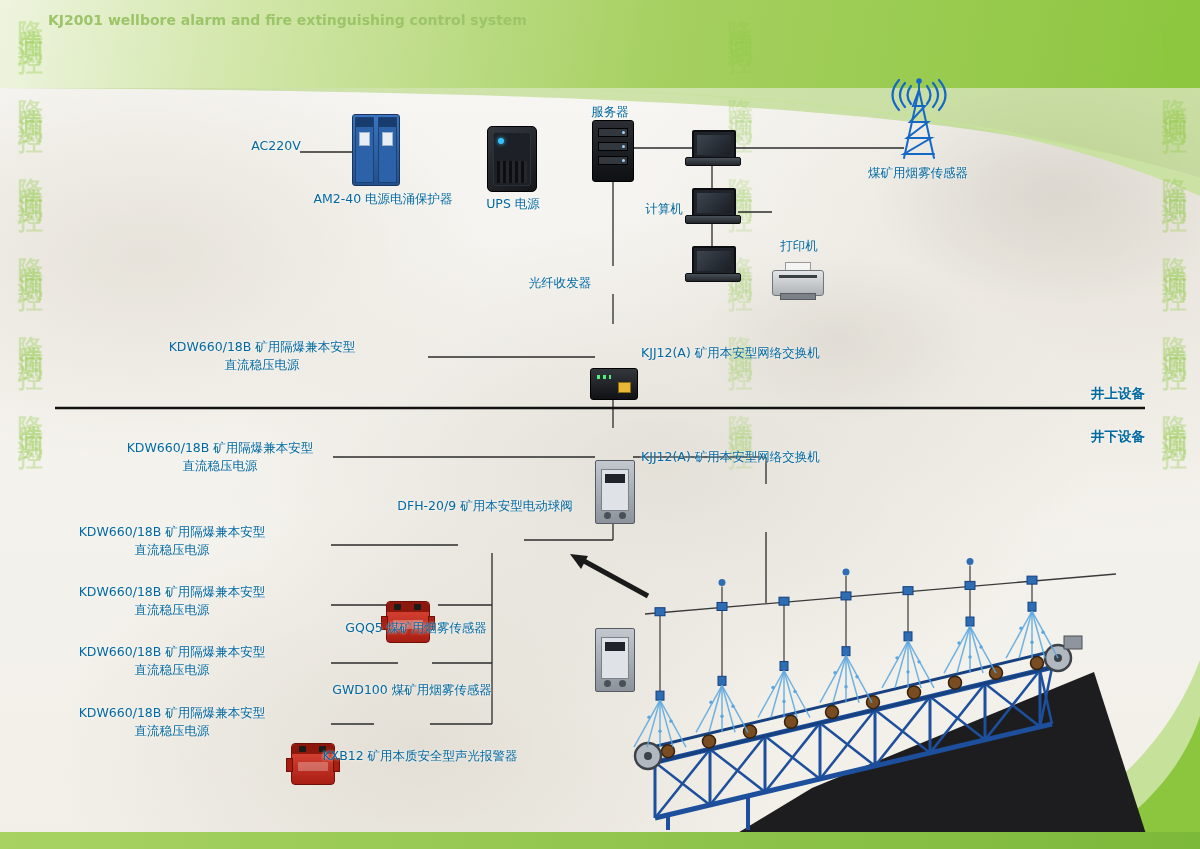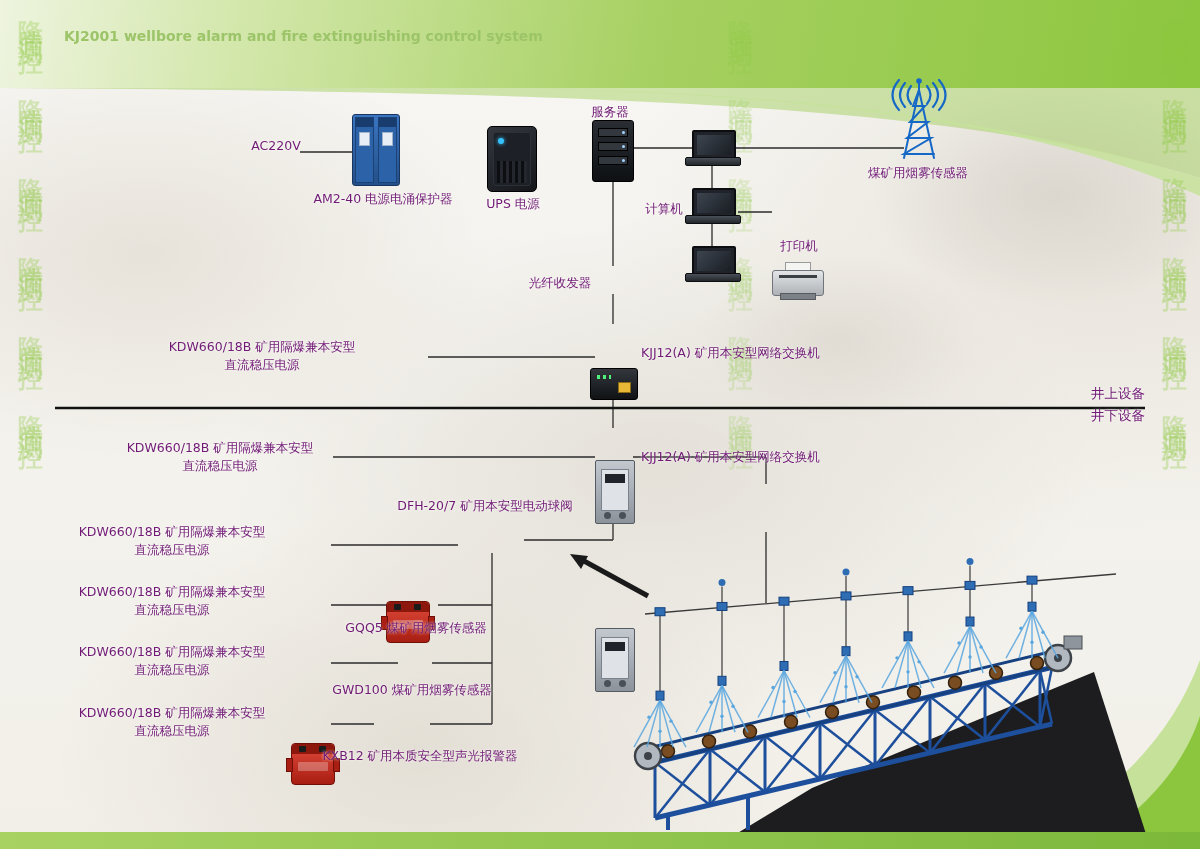--- a/index.html
+++ b/index.html
@@ -16,43 +16,43 @@
     radial-gradient(200px 120px at 70% 40%, rgba(150,140,120,.35), transparent 70%),
     linear-gradient(180deg,#f1efe9,#e7e2d6);}
   .bg::after{content:"";position:absolute;inset:0;background:rgba(255,255,255,.45)}
 
   
   .deco{position:absolute;inset:0;z-index:1;pointer-events:none}
   header{position:absolute;left:0;top:0;width:100%;height:88px;z-index:2;box-sizing:border-box;
     padding:12px 0 0 48px;
     background:linear-gradient(100deg,#eef4df 0%,#d3e7ab 20%,#a6d061 55%,#8cc63e 100%);}
   header h1{margin:2px 0 3px;font-size:27px;letter-spacing:1px;color:#2f9e38;font-weight:bold}
-  header p{margin:16px;font-size:14px;font-weight:bold;color:#9cc468}
+  header p{margin:0;font-size:14px;font-weight:bold;color:#9cc468}
   .bottom-band{position:absolute;left:0;bottom:0;width:100%;height:17px;z-index:6;
     background:linear-gradient(90deg,#a8d363,#7cb83a)}
 
   
   .wm{position:absolute;top:0;height:849px;z-index:2;writing-mode:vertical-rl;text-orientation:upright;
       font-size:25px;font-weight:bold;letter-spacing:10px;color:rgba(141,198,63,.32);
       overflow:hidden;pointer-events:none;white-space:nowrap}
   .wm-left{left:14px}
   .wm-mid{left:724px;color:rgba(141,198,63,.20)}
   .wm-right{left:1158px}
 
   
   #wires{position:absolute;inset:0;z-index:3}
   .wire{stroke:#2b2b2b;stroke-width:1.3}
   .divider{stroke:#111;stroke-width:2.5}
 
   
-  .lbl{position:absolute;z-index:5;font-size:12.5px;color:#701a75;white-space:nowrap;
+  .lbl{position:absolute;z-index:5;font-size:12.5px;color:#0369a1;white-space:nowrap;
        transform:translate(-50%,-50%);text-shadow:0 0 3px rgba(255,255,255,.9)}
   .la{transform:translate(0,-50%)}
   .ra{transform:translate(-100%,-50%)}
-  .sec{font-weight:normal;font-size:13.5px}
+  .sec{font-weight:bold;font-size:13.5px}
 
   
   .dev{position:absolute;z-index:4}
 
   .surge{width:46px;height:70px;background:linear-gradient(#3a74c0,#245089);border:1px solid #17355e;
          border-radius:3px;display:flex}
   .surge .mod{flex:1;margin:2px;background:#2c62a8;border:1px solid #1b4277;position:relative}
   .surge .mod::after{content:"";position:absolute;left:0;right:0;top:0;height:9px;background:#173c6d}
   .surge .mod::before{content:"";position:absolute;left:3px;right:3px;top:14px;height:12px;
          background:#e8eef5;border:1px solid #9fb3cc}
@@ -383,21 +383,21 @@
   <span class="lbl" style="left:172px;top:532px">KDW660/18B 矿用隔爆兼本安型</span>
   <span class="lbl" style="left:172px;top:550px">直流稳压电源</span>
   <span class="lbl" style="left:172px;top:592px">KDW660/18B 矿用隔爆兼本安型</span>
   <span class="lbl" style="left:172px;top:610px">直流稳压电源</span>
   <span class="lbl" style="left:172px;top:652px">KDW660/18B 矿用隔爆兼本安型</span>
   <span class="lbl" style="left:172px;top:670px">直流稳压电源</span>
   <span class="lbl" style="left:172px;top:713px">KDW660/18B 矿用隔爆兼本安型</span>
   <span class="lbl" style="left:172px;top:731px">直流稳压电源</span>
 
   <span class="lbl sec ra" style="left:1145px;top:394px">井上设备</span>
-  <span class="lbl sec ra" style="left:1145px;top:416px">井下设备</span>
-
-  <span class="lbl" style="left:485px;top:506px">DFH-20/7 矿用本安型电动球阀</span>
+  <span class="lbl sec ra" style="left:1145px;top:437px">井下设备</span>
+
+  <span class="lbl" style="left:485px;top:506px">DFH-20/9 矿用本安型电动球阀</span>
   <span class="lbl" style="left:416px;top:628px">GQQ5 煤矿用烟雾传感器</span>
   <span class="lbl" style="left:412px;top:690px">GWD100 煤矿用烟雾传感器</span>
   <span class="lbl" style="left:420px;top:756px">KXB12 矿用本质安全型声光报警器</span>
 
   <div class="bottom-band"></div>
 </div>
 
 </body></html>

